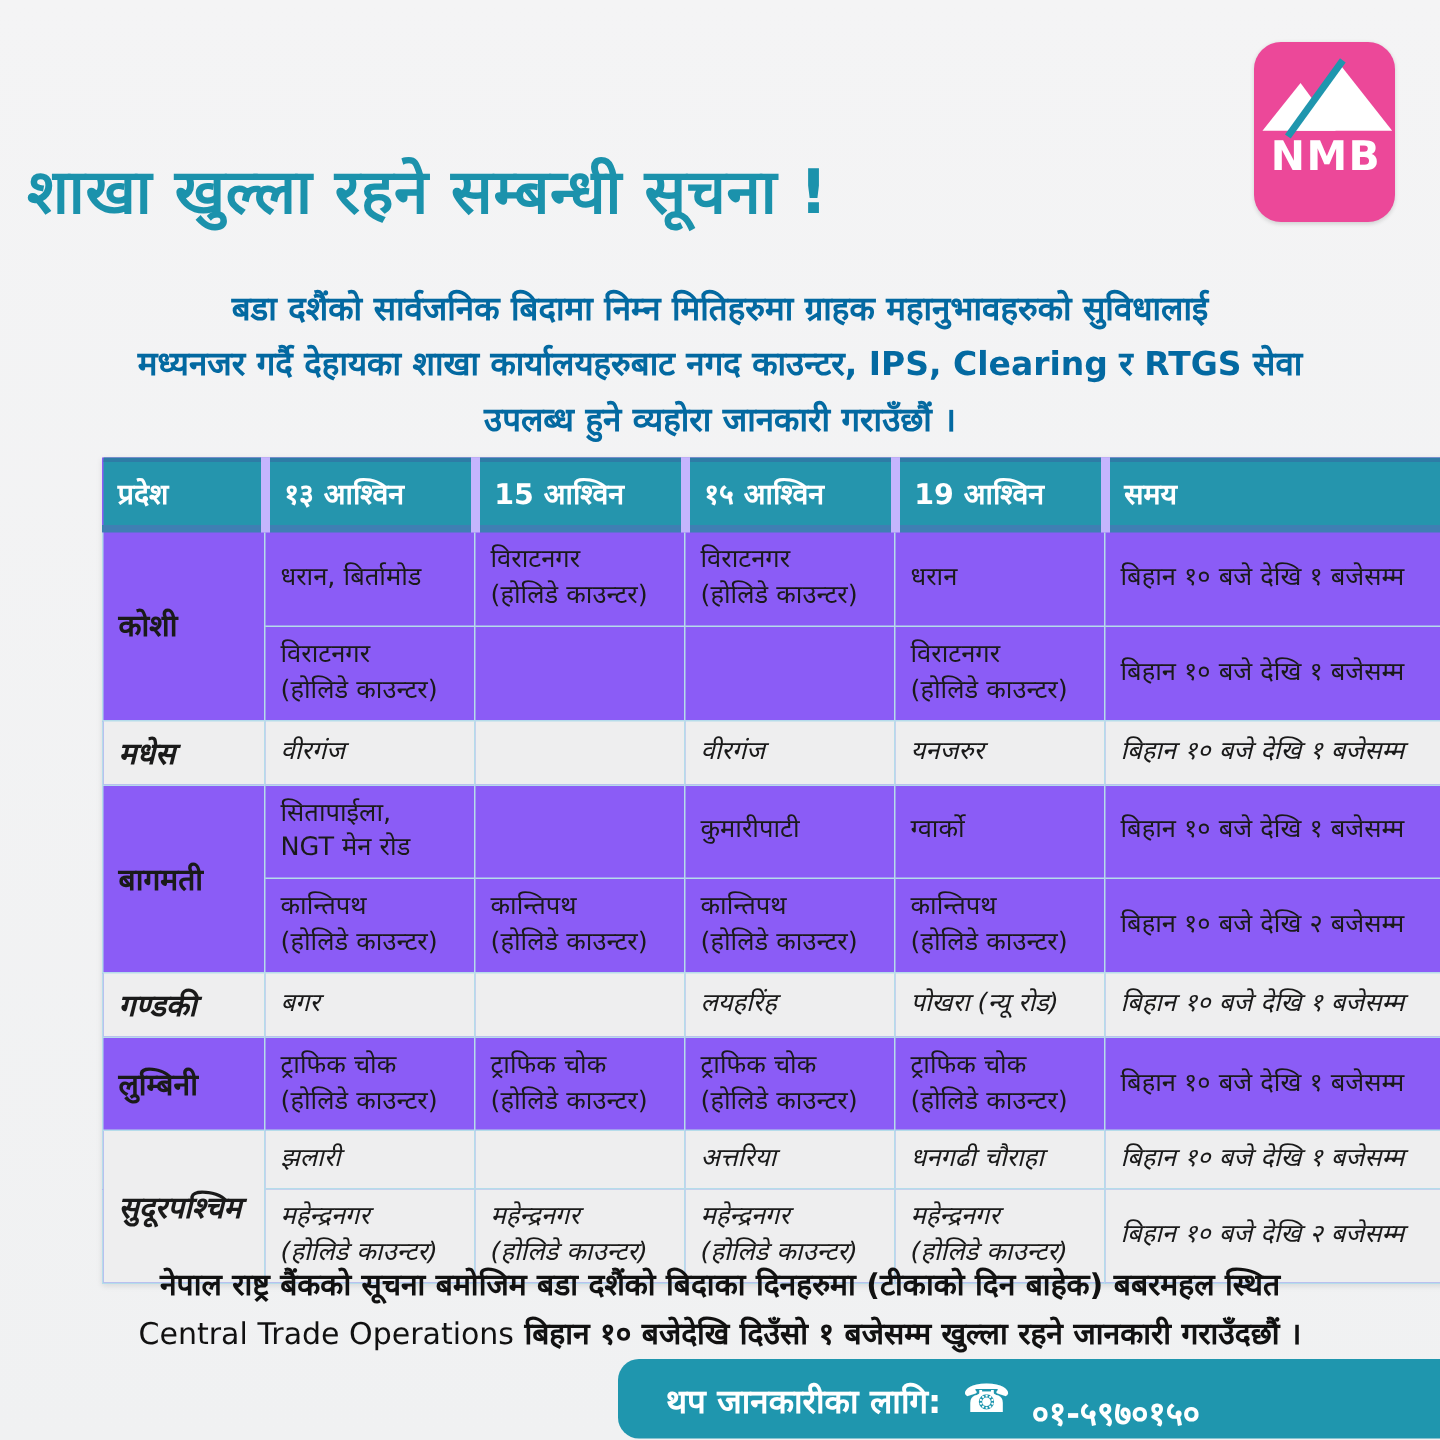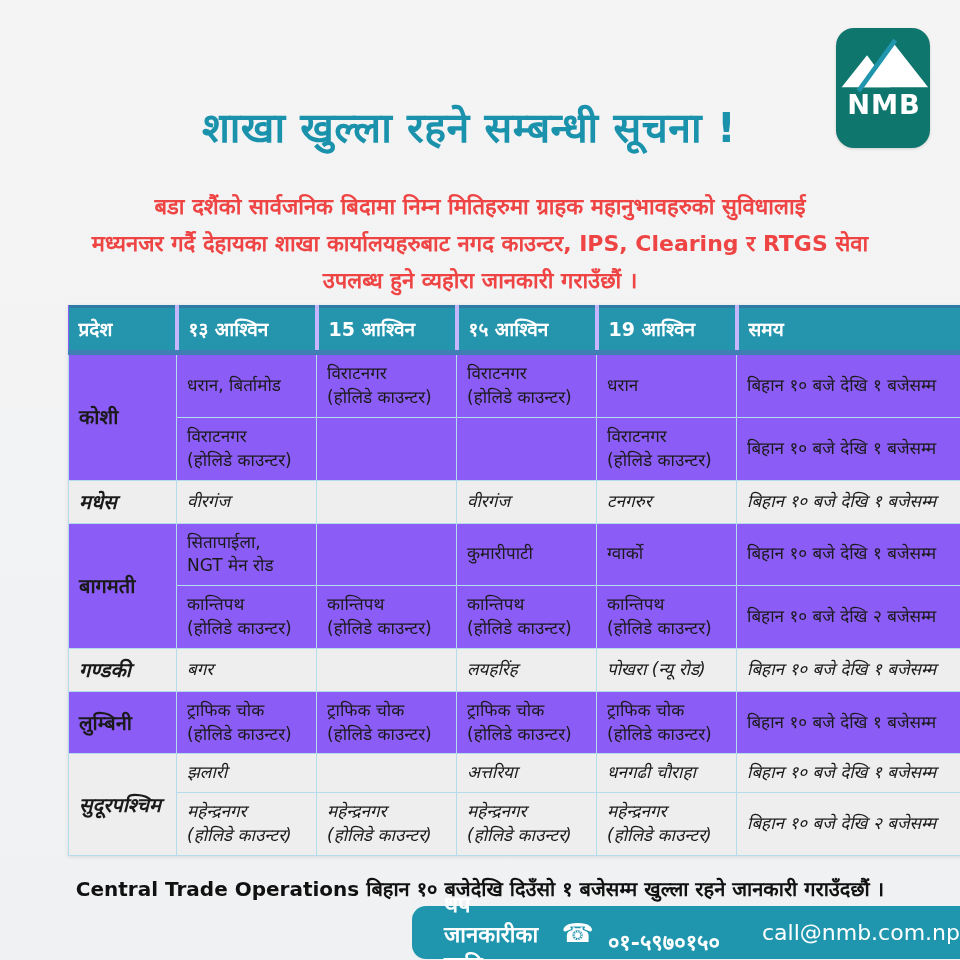--- a/index.html
+++ b/index.html
@@ -8,71 +8,71 @@
     position:relative;
     background:linear-gradient(180deg,#f4f4f5 0%,#f0f1f2 100%);
     font-family:"DejaVu Sans","Liberation Sans",sans-serif;
     color:#1a1a1a;
     overflow:hidden;
   }
   
   .logo {
     position:absolute; top:28px; right:30px;
     width:94px; height:120px;
-    background:#0f766e; border-radius:18px;
+    background:#ec4899; border-radius:18px;
     box-shadow:0 1px 3px rgba(0,0,0,.15);
     text-decoration:underline;
   }
   
   .title {
     position:absolute; top:98px; left:0; width:920px;
-    text-align:center;
+    text-align:left;
     font-size:41px; font-weight:bold; color:#1b92ac;
     letter-spacing:.5px;
     padding-left:18px;
   }
   
   .intro {
     position:absolute; top:188px; left:60px; width:840px;
     text-align:center;
-    font-size:22px; font-weight:600; line-height:37px; color:#ef4444;
+    font-size:22px; font-weight:600; line-height:37px; color:#0369a1;
     white-space:pre-line;
   }
   
   .tbl-wrap { position:absolute; top:305px; left:32px; width:896px; }
   table {
     width:896px; border-collapse:collapse; table-layout:fixed;
     background:#8b5cf6; box-shadow:0 1px 4px rgba(0,0,0,.10);margin-left:36px;
   }
   th {
     background:#2595ad; color:#fff;
     font-size:19px; font-weight:bold; text-align:left;
     padding:8px 10px; height:40px;
     border-top:3px solid #2e7ca6;
     border-bottom:5px solid #3f7fb3;
-    border-left:4px solid #c4b5fd;
+    border-left:6px solid #c4b5fd;
   }
   th:first-child { border-left:none; }
   td {
     border:1px solid #b5dcEA; border:1px solid #b5dcea;
     padding:7px 10px; vertical-align:middle;
     font-size:17px; line-height:1.4; color:#1a1a1a;
     white-space:pre-line;
   }
   td.prov { font-weight:bold; font-size:20px; }
   tr.shade td { background:#eeeeef;font-style:italic; }
   tr.h65 { height:65px; } tr.h60 { height:60px; } tr.h38 { height:38px; }
   tr.h57 { height:57px; } tr.h62 { height:62px; } tr.h58 { height:58px; }
   
   .footnote {
     position:absolute; top:840px; left:40px; width:880px;
     text-align:center;
     font-size:20px; font-weight:600; line-height:33px; color:#111;
   }
-  .footnote b { font-weight:bold;margin-top:12px; }
+  .footnote b { font-weight:normal;margin-top:12px; }
   
   .contact-bar {
     position:absolute; top:906px; left:412px; right:0; height:53px;
     background:#1f96ae; border-radius:14px 0 0 14px;
     display:flex; align-items:center; gap:14px;
     padding-left:32px;
     color:#fff; font-size:22px;
   }
   .contact-bar .lbl { font-weight:600; }
   .contact-bar .phone-icon { font-size:26px; line-height:1; }
@@ -137,21 +137,21 @@
       <td>विराटनगर
 (होलिडे काउन्टर)</td>
       <td>बिहान १० बजे देखि १ बजेसम्म</td>
     </tr>
 
     <tr class="h38 shade">
       <td class="prov">मधेस</td>
       <td>वीरगंज</td>
       <td></td>
       <td>वीरगंज</td>
-      <td>टनगरुर</td>
+      <td>यनजरुर</td>
       <td>बिहान १० बजे देखि १ बजेसम्म</td>
     </tr>
 
     <tr class="h57">
       <td class="prov" rowspan="2">बागमती</td>
       <td>सितापाईला,
 NGT मेन रोड</td>
       <td></td>
       <td>कुमारीपाटी</td>
       <td>ग्वार्को</td>
@@ -208,22 +208,21 @@
 (होलिडे काउन्टर)</td>
       <td>महेन्द्रनगर
 (होलिडे काउन्टर)</td>
       <td>बिहान १० बजे देखि २ बजेसम्म</td>
     </tr>
   </tbody>
 </table>
 </div>
 
 <div class="footnote">
-  <br>
+  <span>नेपाल राष्ट्र बैंकको सूचना बमोजिम बडा दशैंको बिदाका दिनहरुमा (टीकाको दिन बाहेक) बबरमहल स्थित</span><br>
   <b>Central Trade Operations</b><span> बिहान १० बजेदेखि दिउँसो १ बजेसम्म खुल्ला रहने जानकारी गराउँदछौं ।</span>
 </div>
 
 <div class="contact-bar">
   <span class="lbl">थप जानकारीका लागि:</span>
   <span class="phone-icon">☎</span>
   <span class="phone">०१-५९७०१५०</span>
-  <span class="email">call@nmb.com.np</span>
 </div>
 
 </body></html>

